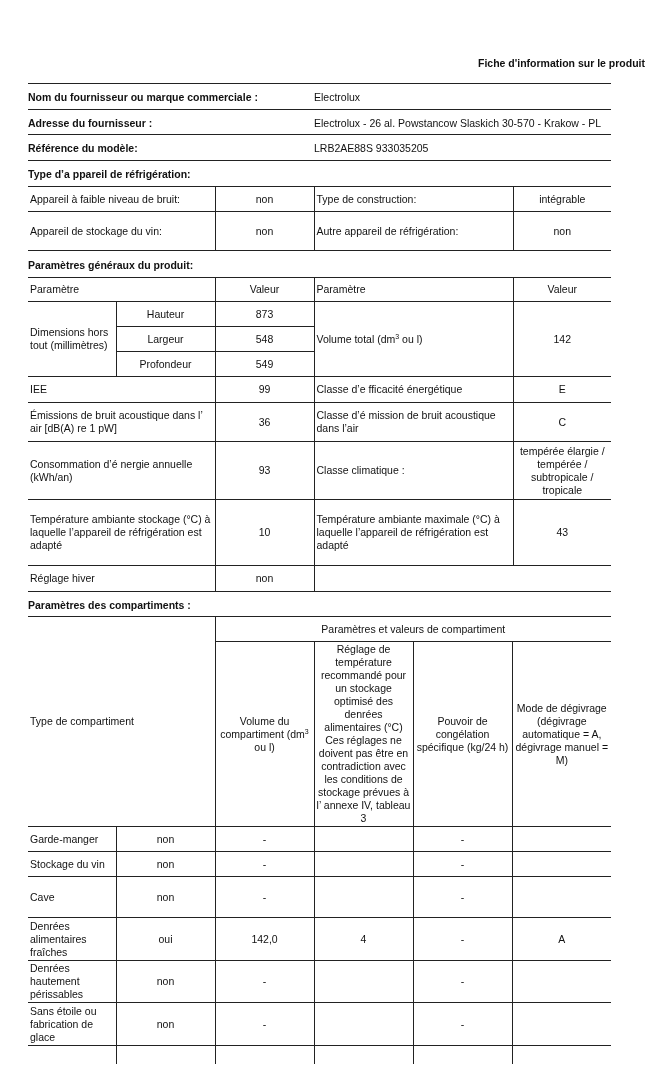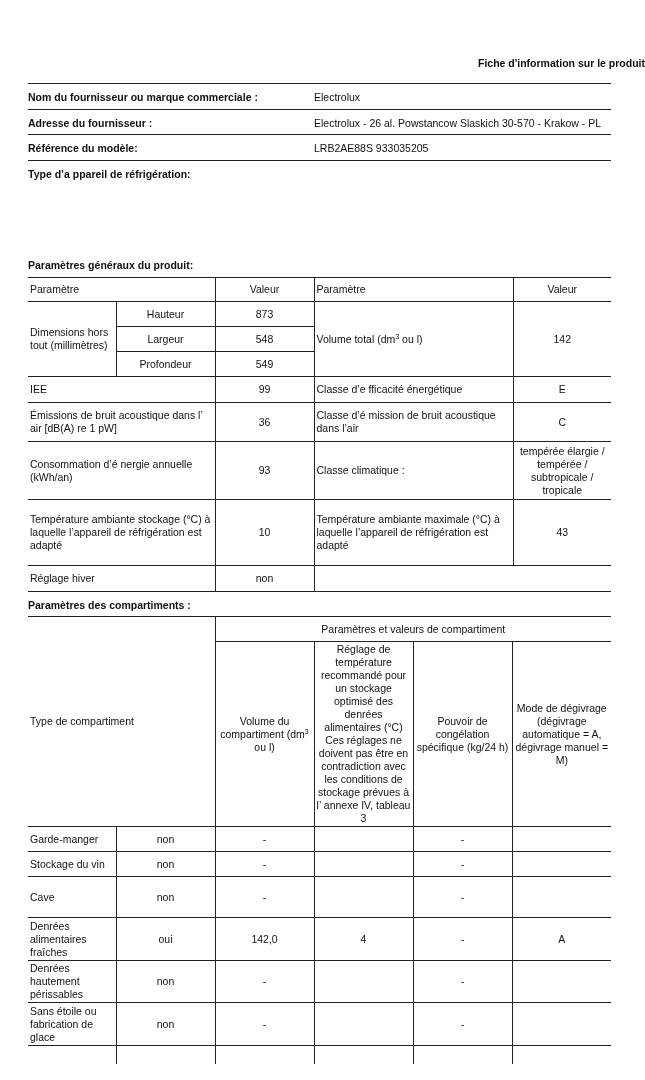--- a/index.html
+++ b/index.html
@@ -42,20 +42,32 @@
 <div class="sec" style="top:168px">Type d’a ppareil de réfrigération:</div>
 
 <table style="top:186px; width:583px">
   <colgroup>
       <col style="width:187px">
       <col style="width:99px">
       <col style="width:199px">
       <col style="width:98px">
     </colgroup>
   <tbody>
+      <tr style="height:25px">
+    <td class="nl">Appareil à faible niveau de bruit:</td>
+    <td class="c">non</td>
+    <td>Type de construction:</td>
+    <td class="c nr">intégrable</td>
+  </tr>
+  <tr style="height:39px">
+    <td class="nl">Appareil de stockage du vin:</td>
+    <td class="c">non</td>
+    <td>Autre appareil de réfrigération:</td>
+    <td class="c nr">non</td>
+  </tr>
 </tbody>
   </table>
 
 <div class="sec" style="top:259px">Paramètres généraux du produit:</div>
 
 <table style="top:277px; width:583px">
   <colgroup>
       <col style="width:88px">
       <col style="width:99px">
       <col style="width:99px">

